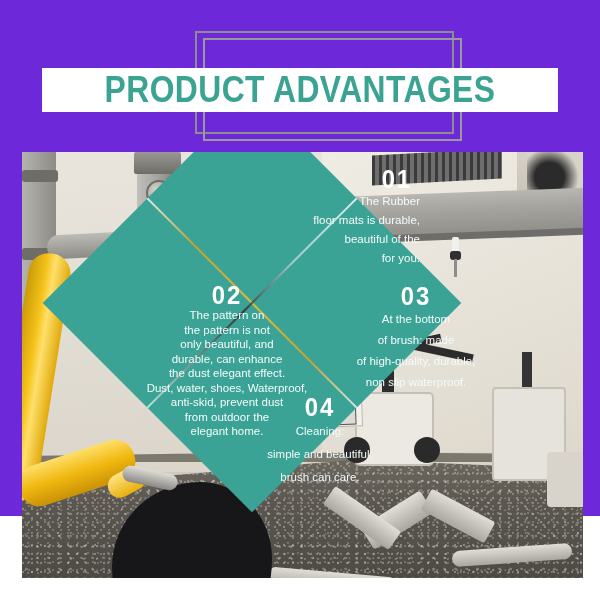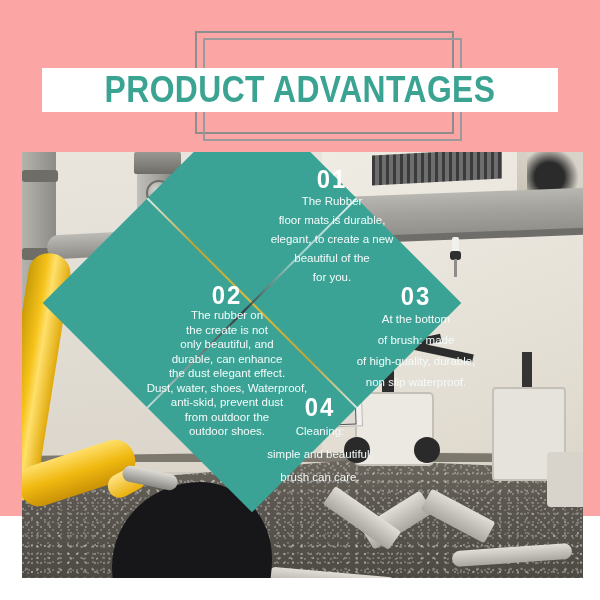--- a/index.html
+++ b/index.html
@@ -1,20 +1,20 @@
 <!DOCTYPE html>
 <html><head>
 <meta charset="utf-8">
 <style>
   html,body{margin:0;padding:0;}
   body{
     width:600px;height:600px;overflow:hidden;background:#ffffff;
     font-family:"Liberation Sans",sans-serif;
   }
-  #page{position:relative;width:600px;height:516px;background:#fca5a5;}
+  #page{position:relative;width:600px;height:516px;background:#6d28d9;}
 
   
   #header{position:absolute;left:0;top:0;width:600px;height:152px;}
   .frame{position:absolute;border:2px solid #8d8d8d;background:transparent;}
   #frame-back{left:195px;top:31px;width:255px;height:99px;}
   #frame-front{left:203px;top:38px;width:255px;height:99px;border-color:#9a9a9a;}
   #title{
     position:absolute;left:0;top:68px;width:600px;text-align:center;
     font-family:"Liberation Sans Narrow","Liberation Sans",sans-serif;
     font-weight:bold;font-size:37px;letter-spacing:0.5px;
@@ -144,21 +144,21 @@
   #split-white{position:absolute;left:147px;top:0;width:2px;height:296px;
     background:linear-gradient(180deg,rgba(255,255,255,.9) 0%,rgba(255,255,255,.55) 30%,#2c2c2c 55%,rgba(255,255,255,.75) 100%);opacity:.9;}
 
   
   .quad{position:absolute;color:#ffffff;text-align:center;}
   .qnum{font-family:"Liberation Sans Narrow","Liberation Sans",sans-serif;
         font-weight:bold;font-size:26px;letter-spacing:2px;line-height:26px;
         color:#fff;transform:scaleX(0.92);}
   .qtxt{font-size:11.5px;line-height:18px;color:#f4fbfa;}
 
-  #q1{left:210px;top:14px;width:200px;}
+  #q1{left:198px;top:14px;width:200px;text-align:right;}
   #q1 .qtxt{line-height:19px;}
   #q2{left:110px;top:130px;width:190px;}
   #q2 .qnum{text-align:center;}
   #q2 .qtxt{line-height:14.5px;font-size:11.5px;}
   #q3{left:296px;top:131px;width:196px;}
   #q3 .qtxt{line-height:21px;}
   #q4{left:198px;top:242px;width:200px;}
   #q4 .qtxt{line-height:23px;}
 </style>
 </head>
@@ -230,38 +230,37 @@
       <div id="diamond">
         <div id="split-gold"></div>
         <div id="split-white"></div>
       </div>
 
       <div class="quad" id="q1">
         <div class="qnum">01</div>
         <div class="qtxt">
           <div>The Rubber</div>
           <div>floor mats  is durable,</div>
-          <div>elegant, to create a new</div>
           <div>beautiful of the</div>
           <div>for you.</div>
         </div>
       </div>
 
       <div class="quad" id="q2">
         <div class="qnum">02</div>
         <div class="qtxt">
-          <div>The rubber on</div>
-          <div>the create is not</div>
+          <div>The pattern on</div>
+          <div>the pattern is not</div>
           <div>only beautiful, and</div>
           <div>durable, can enhance</div>
           <div>the dust elegant effect.</div>
           <div>Dust, water, shoes, Waterproof,</div>
           <div>anti-skid, prevent dust</div>
           <div>from outdoor the</div>
-          <div>outdoor shoes.</div>
+          <div>elegant home.</div>
         </div>
       </div>
 
       <div class="quad" id="q3">
         <div class="qnum">03</div>
         <div class="qtxt">
           <div>At the bottom</div>
           <div>of brush: made</div>
           <div>of high-quality, durable,</div>
           <div>non slip waterproof.</div>

